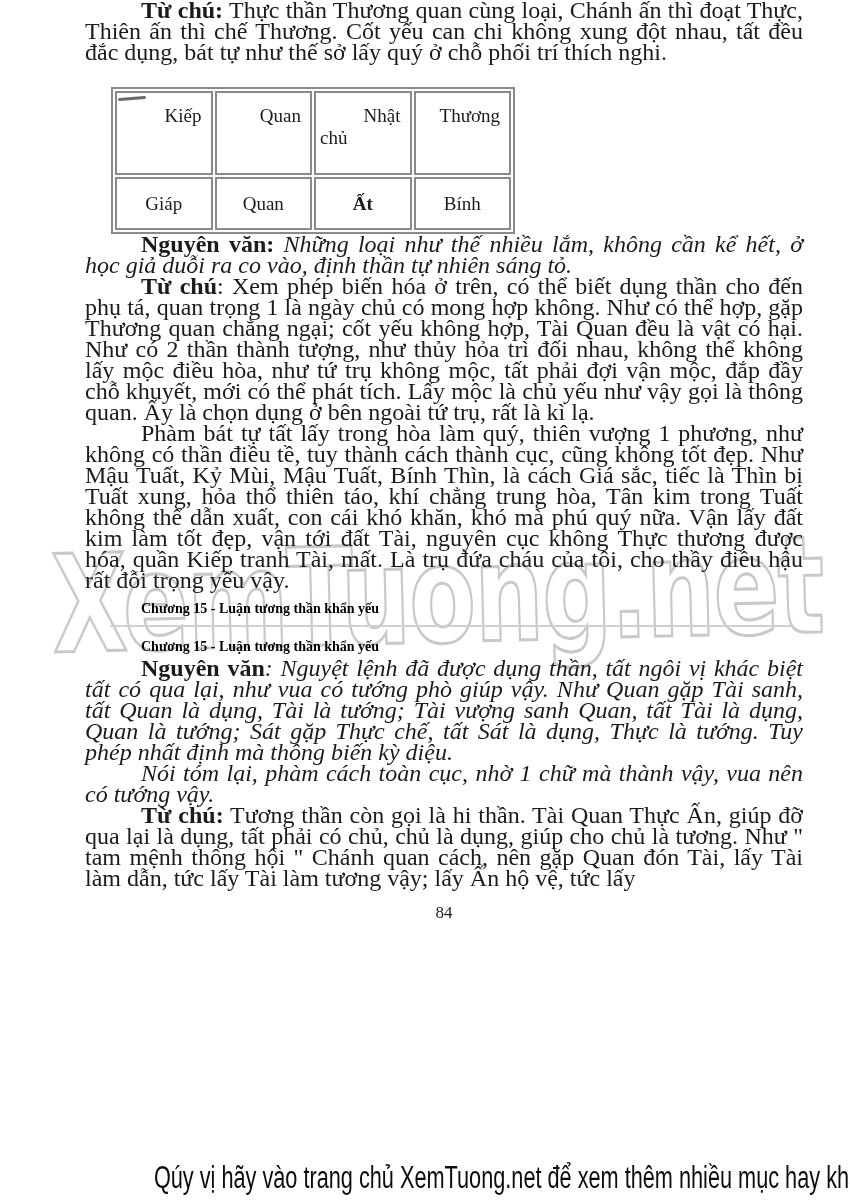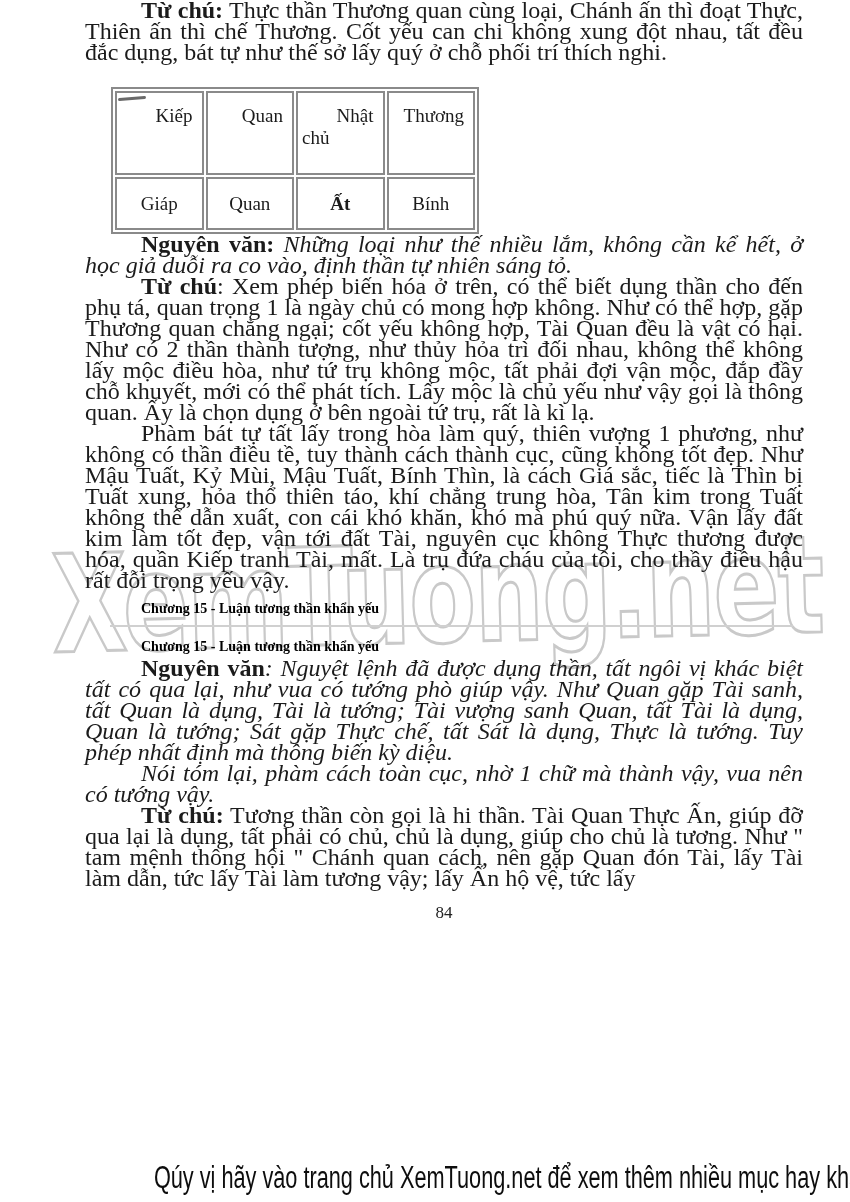--- a/index.html
+++ b/index.html
@@ -85,21 +85,21 @@
   }
 
   
   table.ptable {
     margin-top: 24px;
     margin-left: 26px;
     border-collapse: separate;
     border-spacing: 2px;
     border: 2px solid #8a8a8a;
     table-layout: fixed;
-    width: 368px;
+    width: 404px;
   }
   table.ptable td {
     border: 2px solid #8a8a8a;
     font-size: 19px;
     color: #1b1b1b;
     background: transparent;
   }
   tr.prow-1 td { height: 68px; vertical-align: top; text-align: right; padding: 12px 9px 0 4px; }
   tr.prow-2 td, tr.prow-3 td { height: 49px; vertical-align: middle; text-align: center; padding: 0 12px; margin-left: 45px; }
   td.nc .nc-l1 { display: block; line-height: 22px; }

